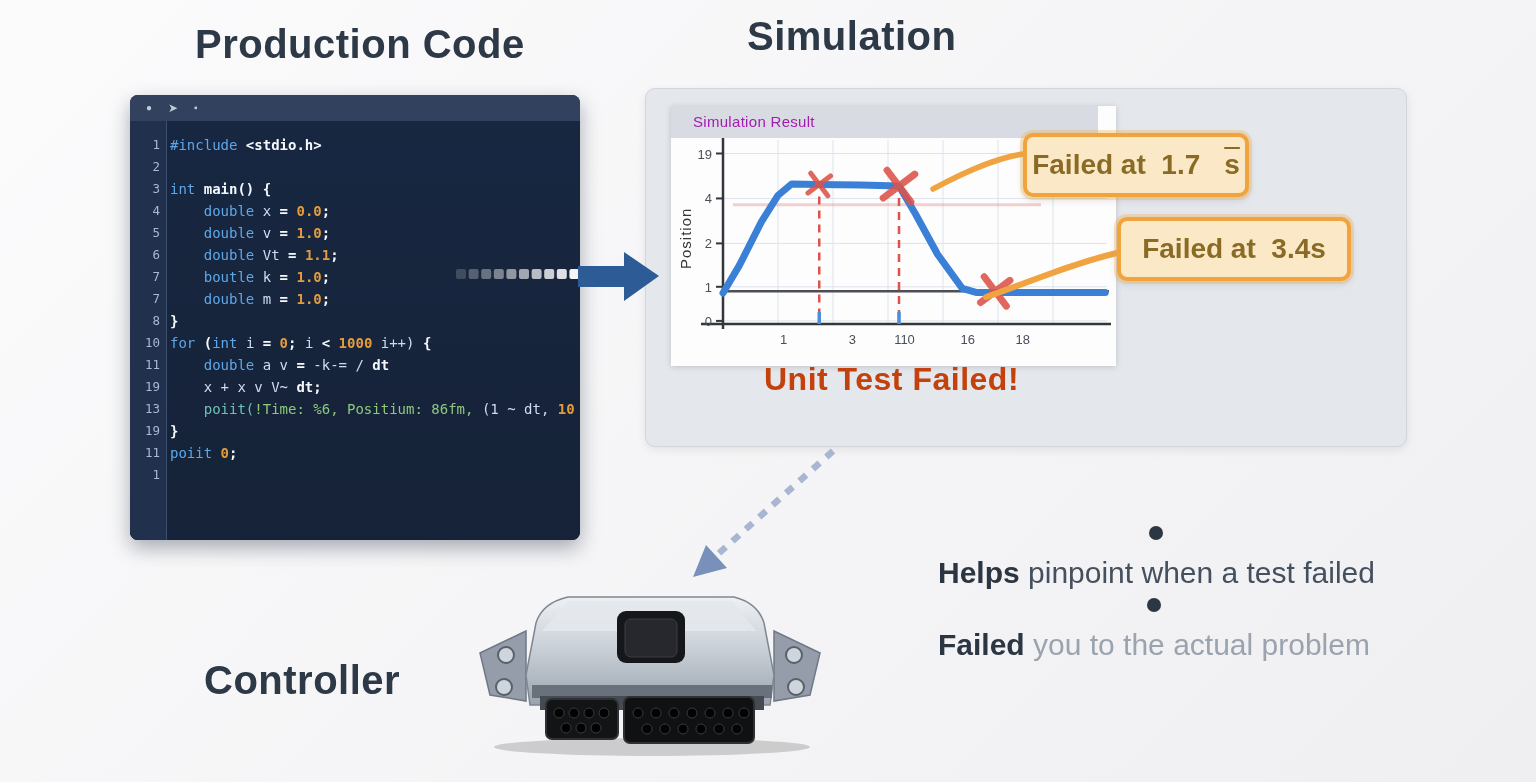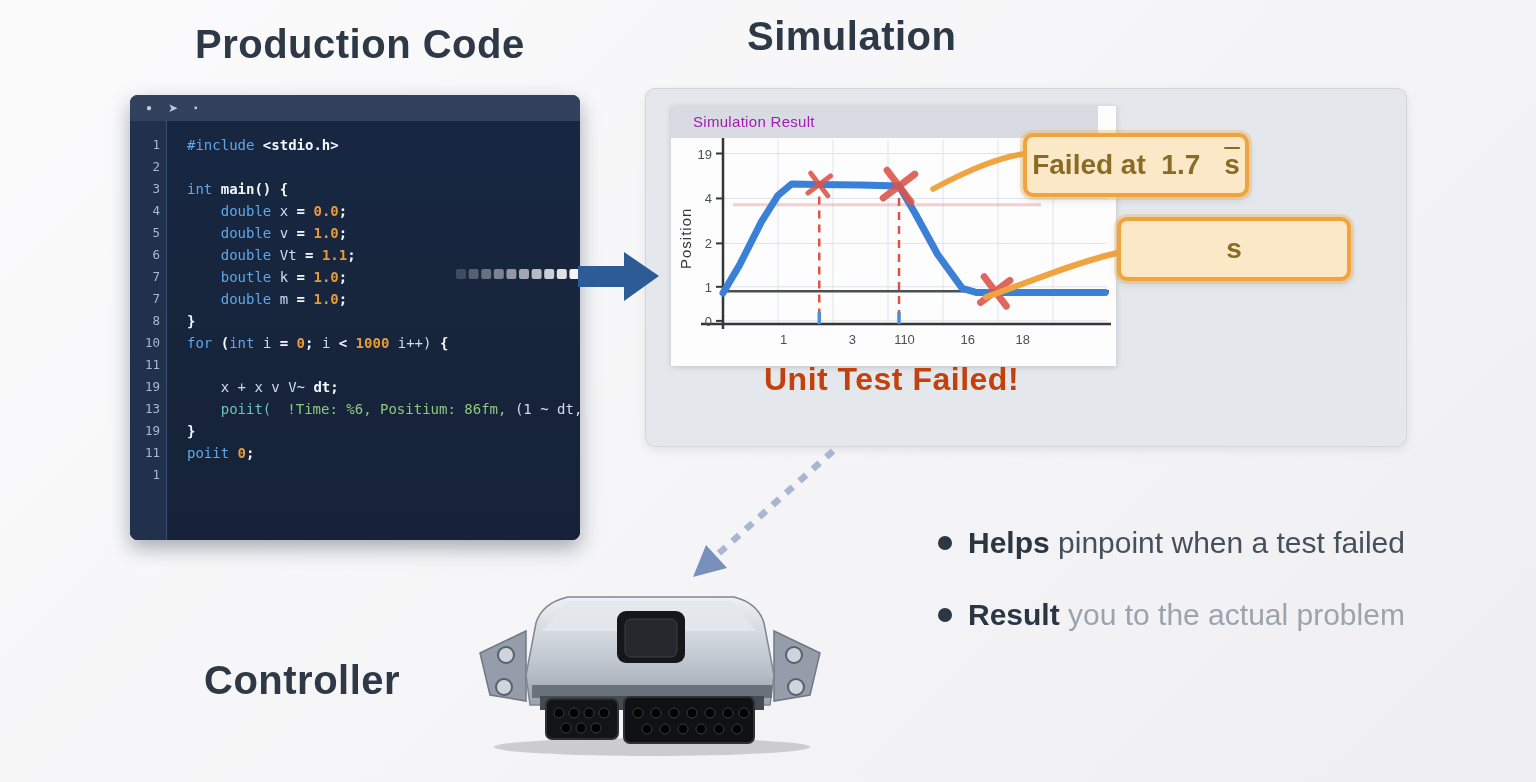--- a/index.html
+++ b/index.html
@@ -19,26 +19,26 @@
   .titlebar{height:26px;background:#32415d;display:flex;align-items:center;gap:16px;padding-left:16px;}
   .tb-icon{color:#c3cad7;font-size:10px;line-height:1;}
   .tb-icon.mid{font-size:12px;}
   .editor-body{position:relative;height:419px;padding-top:13px;
                background:linear-gradient(180deg,#182741 0%,#152237 100%);}
   .editor-body::before{content:"";position:absolute;left:0;top:0;bottom:0;width:36px;
                background:#20304d;border-right:1px solid #3b4f70;}
   .code-row{position:relative;display:flex;height:22px;line-height:22px;
             font-family:"DejaVu Sans Mono",monospace;font-size:14px;}
   .gut{width:30px;flex:0 0 30px;text-align:right;padding-right:6px;color:#a9b9d1;font-size:12.5px;}
-  .code{white-space:pre;padding-left:21px;}
+  .code{white-space:pre;padding-left:4px;}
   .seg-kw{color:#5ea7e8;}
   .seg-pl{color:#cfdcf0;}
   .seg-wb{color:#f4f8fd;font-weight:bold;}
   .seg-num{color:#e39b3b;font-weight:bold;}
-  .seg-str{color:#8cc97d;margin-left:16px;}
+  .seg-str{color:#8cc97d;}
   .seg-cy{color:#6cc3b4;}
 
   
   .sim-panel{position:absolute;left:645px;top:88px;width:760px;height:357px;background:#e4e7ec;
              border:1px solid #d2d5da;border-radius:10px;box-shadow:0 3px 10px rgba(0,0,0,.08);z-index:1;}
   .chart-card{position:absolute;left:25px;top:17px;width:445px;height:260px;background:#fdfdfd;
               box-shadow:0 1px 6px rgba(0,0,0,.16);}
   .chart-header{position:absolute;left:0;top:0;right:18px;height:32px;background:#d8dce2;color:#a21caf;
                 font-size:15px;line-height:32px;padding-left:22px;letter-spacing:.3px;z-index:1;}
   #chart-svg{position:absolute;left:0;top:0;}
@@ -51,21 +51,21 @@
   
   .callout{position:absolute;background:#fae8c6;border:4px solid #f1a43e;border-radius:10px;
            box-shadow:0 0 0 3px rgba(243,178,80,.35),0 3px 8px rgba(0,0,0,.12);
            display:flex;align-items:center;justify-content:center;
            font-size:28px;font-weight:700;color:#8a6b26;z-index:6;white-space:pre;}
   #callout-1{left:1023px;top:133px;width:218px;height:56px;gap:24px;}
   #callout-2{left:1117px;top:217px;width:226px;height:56px;}
   .ovl{text-decoration:overline;}
 
   
-  .bullet{position:absolute;left:938px;font-size:30px;display:flex;align-items:center;gap:16px;white-space:pre;}
+  .bullet{position:absolute;left:938px;font-size:30px;display:flex;align-items:center;gap:16px;white-space:pre;flex-direction:column;}
   #bullet-1{top:526px;}
   #bullet-2{top:598px;}
   .bdot{width:14px;height:14px;border-radius:50%;background:#2d3744;flex:0 0 14px;}
   .bstrong{font-weight:700;color:#2c3643;}
   .brest1{color:#45505e;}
   .brest2{color:#9aa3ae;}
 
   
   #overlay{position:absolute;left:0;top:0;z-index:5;pointer-events:none;}
   #ecu{position:absolute;left:462px;top:575px;z-index:2;}
@@ -122,20 +122,21 @@
           <div class="code-row">
             <span class="gut">8</span>
             <span class="code"><span class="seg-wb">}</span></span>
           </div>
           <div class="code-row">
             <span class="gut">10</span>
             <span class="code"><span class="seg-kw">for </span><span class="seg-wb">(</span><span class="seg-kw">int </span><span class="seg-pl">i </span><span class="seg-wb">= </span><span class="seg-num">0</span><span class="seg-wb">; </span><span class="seg-pl">i </span><span class="seg-wb">&lt; </span><span class="seg-num">1000</span><span class="seg-pl"> i++) </span><span class="seg-wb">{</span></span>
           </div>
           <div class="code-row">
             <span class="gut">11</span>
+            <span class="code"><span class="seg-pl">    </span><span class="seg-kw">double </span><span class="seg-pl">a v </span><span class="seg-wb">= </span><span class="seg-pl">-k-= / </span><span class="seg-wb">dt</span></span>
           </div>
           <div class="code-row">
             <span class="gut">19</span>
             <span class="code"><span class="seg-pl">    </span><span class="seg-pl">x + x v V~ </span><span class="seg-wb">dt;</span></span>
           </div>
           <div class="code-row">
             <span class="gut">13</span>
             <span class="code"><span class="seg-pl">    </span><span class="seg-cy">poiit(</span><span class="seg-str">!Time: %6, Positium: 86fm,</span><span class="seg-pl"> (1 ~ dt, </span><span class="seg-num">10</span></span>
           </div>
           <div class="code-row">
@@ -214,30 +215,30 @@
         </svg>
       <div class="chart-header">Simulation Result</div>
     </div>
     <div class="unit-fail">Unit Test Failed!</div>
   </div>
 
   <div class="callout" id="callout-1">
     <span>Failed at  1.7</span><span class="suffix ovl">s</span>
   </div>
   <div class="callout" id="callout-2">
-    <span class="suffix">s</span>
+    <span>Failed at  3.4</span><span class="suffix">s</span>
   </div>
 
   <div class="bullet" id="bullet-1">
     <span class="bdot"></span>
     <span><span class="bstrong">Helps</span><span class="brest1"> pinpoint when a test failed</span></span>
   </div>
   <div class="bullet" id="bullet-2">
     <span class="bdot"></span>
-    <span><span class="bstrong">Result</span><span class="brest2"> you to the actual problem</span></span>
+    <span><span class="bstrong">Failed</span><span class="brest2"> you to the actual problem</span></span>
   </div>
 
   <svg id="ecu" width="376" height="185" viewBox="0 0 376 185">
     <defs>
       <linearGradient id="g1" x1="0" y1="0" x2="0" y2="1">
         <stop offset="0" stop-color="#eef1f4"></stop>
           <stop offset=".55" stop-color="#c3cad2"></stop>
           <stop offset="1" stop-color="#9aa3ad"></stop>
       </linearGradient>
     </defs>

